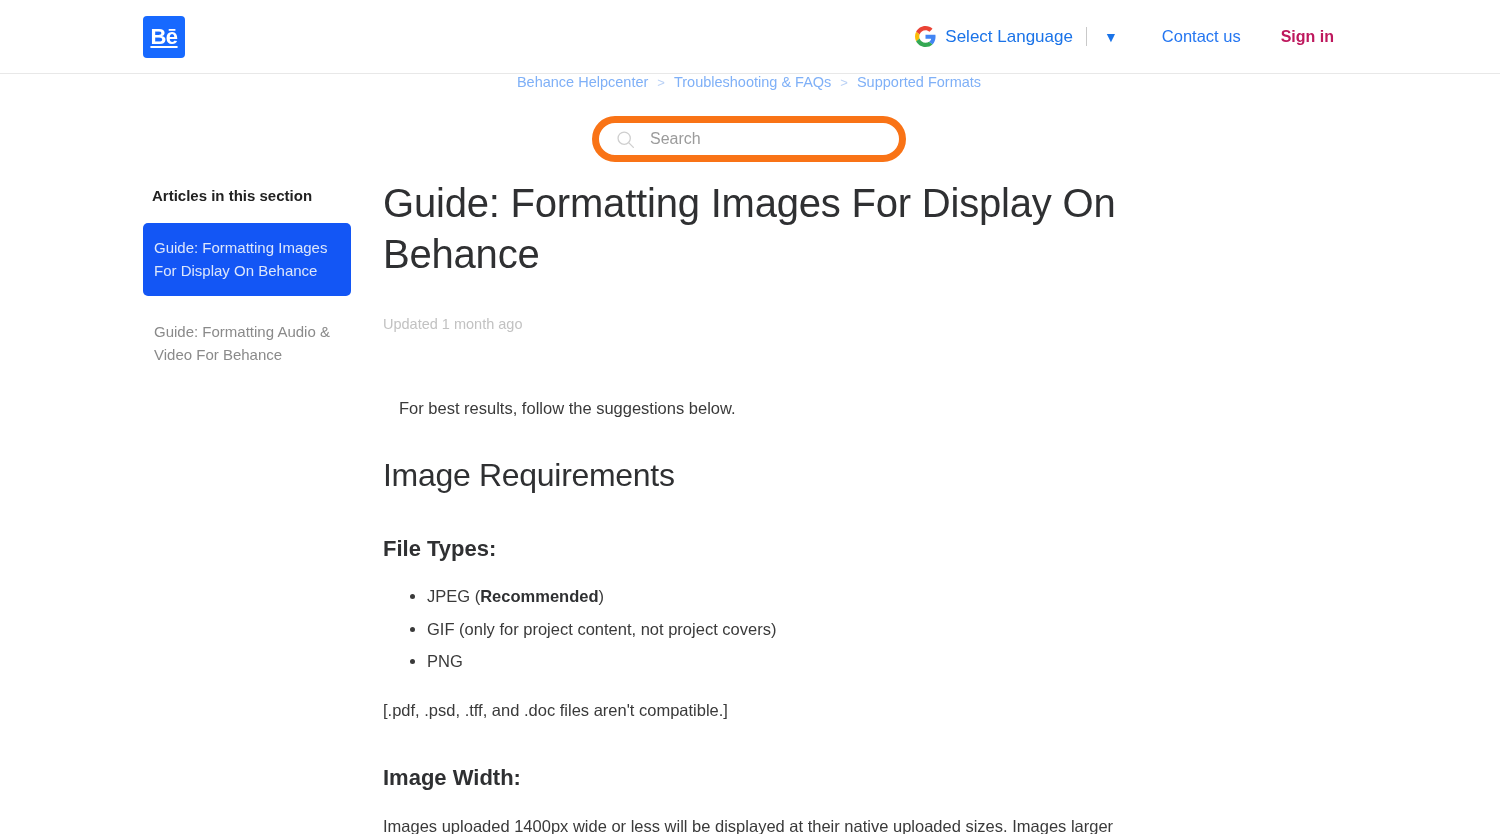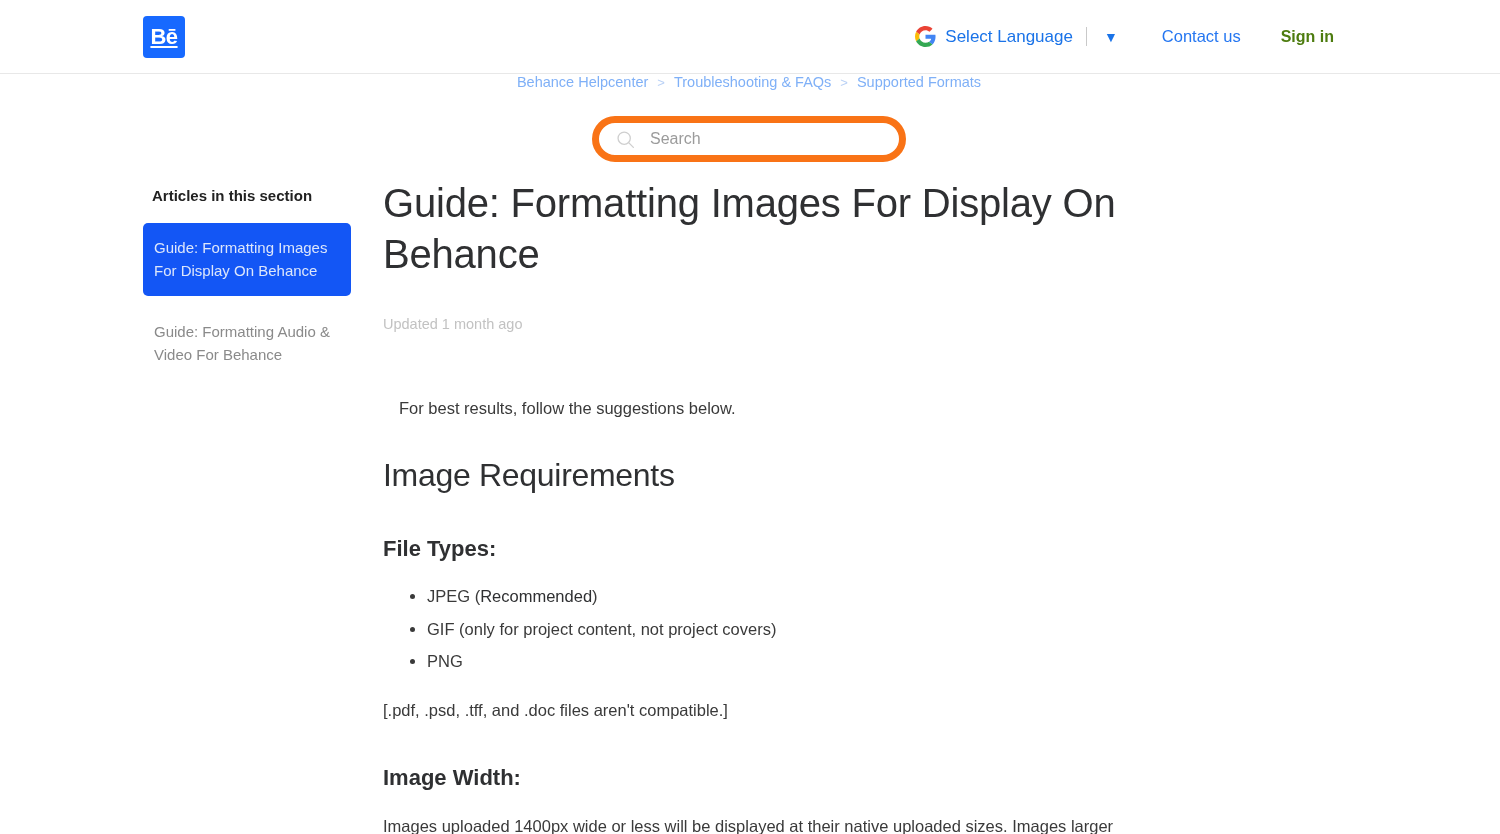--- a/index.html
+++ b/index.html
@@ -65,21 +65,21 @@
     line-height: 1;
   }
   .hdr-link {
     color: #2476f1;
     font-size: 16.5px;
     text-decoration: none;
     margin-right: 40px;
     white-space: nowrap;
   }
   .hdr-link.signin {
-    color: #4d7c0f;
+    color: #be185d;
     font-weight: 600;
     font-size: 16px;
     margin-right: 0;
   }
 
   
   .subbar {
     display: flex;
     align-items: center;
     padding: 0 145px 0 143px;
@@ -205,21 +205,21 @@
     line-height: 1.55;
     margin-bottom: 7px;
   }
   .para {
     font-size: 16.5px;
     color: #3a3a3a;
     line-height: 1.58;
     margin: 22px 0 0 0;
   }
   .para.wide { max-width: 740px; }
-  b { font-weight: 400; color: #2f3032; }
+  b { font-weight: 700; color: #2f3032; }
 </style>
 </head>
 <body>
 
 <div class="header">
 
   <a class="logo" href="#">
     <span>Bē</span>
   </a>
 

